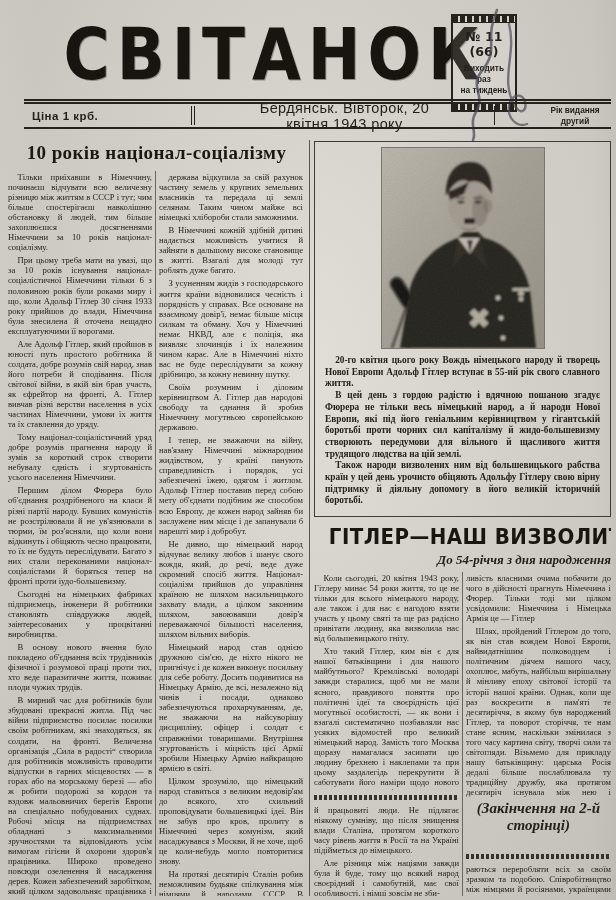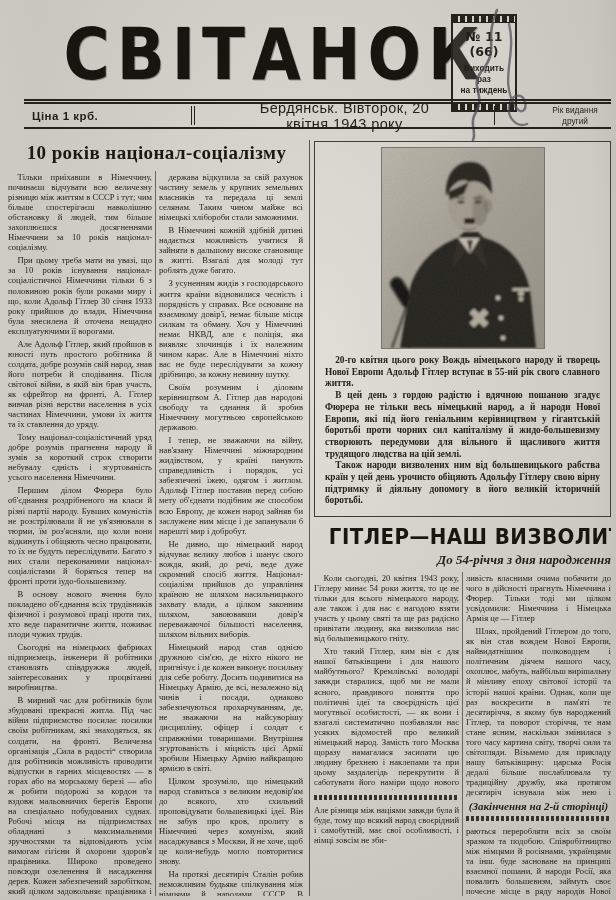--- a/index.html
+++ b/index.html
@@ -49,21 +49,21 @@
     position:absolute;left:24px;right:5px;top:99px;height:30px;
     border-top:5px double #26231c;border-bottom:2.5px solid #26231c;
     display:flex;align-items:center;box-sizing:border-box;
     font-family:"Liberation Sans",sans-serif;
     gap:44px;
   }
   .dl-price{width:115px;font-weight:700;font-size:11.5px;padding-left:8px;letter-spacing:.5px;}
   .dl-sep{align-self:stretch;width:2px;border-left:1.5px solid #26231c;border-right:1.5px solid #26231c;margin:2px 0;}
   .dl-date{flex:1;text-align:center;font-size:14.5px;font-weight:400;color:#221f1a;letter-spacing:.4px;}
   .dl-sep2{align-self:stretch;width:0;border-left:1.5px solid #26231c;margin:2px 0;}
-  .dl-edition{width:72px;text-align:center;font-size:8.3px;font-weight:400;line-height:1.3;}
+  .dl-edition{width:72px;text-align:center;font-size:8.3px;font-weight:700;line-height:1.3;}
 
   
   .content{position:absolute;left:8px;right:5px;top:136px;bottom:4px;display:flex;}
   .v-rule{width:1px;background:#5a574d;margin:4px 4px 0 4px;}
 
   
   .left-article{width:297px;display:flex;flex-direction:column;overflow:hidden;}
   .la-headline{
     margin:6px 0 7px;text-align:center;
     font-family:"Liberation Serif",serif;font-weight:700;
@@ -110,22 +110,22 @@
   }
   .ra-cols{display:flex;flex:1;overflow:hidden;}
   .rcol{width:147px;display:flex;flex-direction:column;overflow:hidden;}
   .rcol .main-txt1{height:219px;overflow:hidden;}
   .rcol .main-txt2{height:227px;overflow:hidden;}
   .dash-rule{
     height:5px;margin:4px 0 4px;flex:none;
     background:repeating-linear-gradient(90deg,#37332b 0 3px,transparent 3px 5px);
   }
   .continued-note{
-    text-align:center;font-style:italic;font-size:11px;font-weight:700;
-    margin:1px 0 0;flex:none;color:#26221b;
+    text-align:center;font-style:italic;font-size:15px;font-weight:700;
+    margin:1px 0 16px;flex:none;color:#26221b;
   }
   .cont-block{flex:1;overflow:hidden;}
 </style>
 </head>
 <body>
 
 <div class="page">
 
   <header class="masthead">
     <h1 class="np-title">СВІТАНОК</h1>
@@ -162,22 +162,22 @@
 
     <section class="left-article">
       <h2 class="la-headline">10 років націонал-соціалізму</h2>
       <div class="la-cols">
         <div class="col body-text">
             <p>Тільки приїхавши в Німеччину, починаєш відчувати всю величезну різницю між життям в СССР і тут; чим більше спостерігаєш навколішню обстановку й людей, тим більше захоплюєшся досягненнями Німеччини за 10 років націонал-соціалізму.</p>
             <p>При цьому треба мати на увазі, що за 10 років існування націонал-соціалістичної Німеччини тільки 6 з половиною років були роками миру і що, коли Адольф Гітлер 30 січня 1933 року прийшов до влади, Німеччина була знесилена й оточена нещадно експлуатуючими її ворогами.</p>
             <p>Але Адольф Гітлер, який пройшов в юності путь простого робітника й солдата, добре розумів свій народ, знав його потреби й сподівання. Після світової війни, в якій він брав участь, як єфрейтор на фронті, А. Гітлер вивчав різні верстви населення в усіх частинах Німеччини, умови їх життя та їх ставлення до уряду.</p>
             <p>Тому націонал-соціалістичний уряд добре розумів прагнення народу й зумів за короткий строк створити небувалу єдність і згуртованість усього населення Німеччини.</p>
             <p>Першим ділом Фюрера було об'єднання роздрібненого на класи й різні партії народу. Бувших комуністів не розстрілювали й не ув'язнювали в тюрми, їм роз'ясняли, що коли вони відкинуть і обіцяють чесно працювати, то їх не будуть переслідувати. Багато з них стали переконаними націонал-соціалістами й боряться тепер на фронті проти іудо-большевизму.</p>
+            <p>Сьогодні на німецьких фабриках підприємець, інженери й робітники становлять співдружжя людей, заінтересованих у процвітанні виробництва.</p>
             <p>В основу нового вчення було покладено об'єднання всіх трудівників фізичної і розумової праці проти тих, хто веде паразитичне життя, поживає плоди чужих трудів.</p>
-            <p>Сьогодні на німецьких фабриках підприємець, інженери й робітники становлять співдружжя людей, заінтересованих у процвітанні виробництва.</p>
             <p>В мирний час для робітників були збудовані прекрасні житла. Під час війни підприємство посилає посилки своїм робітникам, які знаходяться, як солдати, на фронті. Величезна організація „Сила в радості“ створила для робітників можливість проводити відпустки в гарних місцевостях — в горах або на морському березі — або ж робити подорожі за кордон та вздовж мальовничих берегів Европи на спеціально побудованих суднах. Робочі місця на підприємствах обладнані з максимальними зручностями та відповідають усім вимогам гігієни й охорони здоров'я працівника. Широко проведено повсюди озеленення й насадження дерев. Кожен забезпечений заробітком, який цілком задовольняє працівника і його сім'ю й дає можливість дружині робітника присвятити себе дому й дітям. Становище німецьких робітників з року на рік дедалі кращає, й вони втратили всякий інтерес до лозунгів марксистів.</p>
           </div>
         <div class="col-rule"></div>
         <div class="col body-text">
             <p>держава відкупила за свій рахунок частину земель у крупних земельних власників та передала ці землі селянам. Таким чином майже всі німецькі хлібороби стали заможними.</p>
             <p>В Німеччині кожній здібній дитині надається можливість учитися й зайняти в дальшому високе становище в житті. Взагалі для молоді тут роблять дуже багато.</p>
             <p>З усуненням жидів з господарського життя країни відновилися чесність і порядність у справах. Все основане на взаємному довір'ї, немає більше місця силкам та обману. Хоч у Німеччині немає НКВД, але є поліція, яка виявляє злочинців і їх належним чином карає. Але в Німеччині ніхто вас не буде переслідувати за кожну дрібницю, за кожну невинну шутку.</p>
             <p>Своїм розумним і діловим керівництвом А. Гітлер дав народові свободу та єднання й зробив Німеччину могутньою європейською державою.</p>
             <p>І тепер, не зважаючи на війну, нав'язану Німеччині міжнародним жидівством, у країні панують справедливість і порядок, усі забезпечені їжею, одягом і житлом. Адольф Гітлер поставив перед собою мету об'єднати подібним же способом всю Европу, де кожен народ зайняв би заслужене ним місце і де запанували б нарешті мир і добробут.</p>
             <p>Не дивно, що німецький народ відчуває велику любов і шанує свого вождя, який, до речі, веде дуже скромний спосіб життя. Націонал-соціалізм прийшов до управління країною не шляхом насильницького захвату влади, а цілком законним шляхом, завоювавши довір'я переважаючої більшості населення, шляхом вільних виборів.</p>
@@ -268,20 +268,21 @@
       <div class="ra-subtitle">До 54-річчя з дня народження</div>
 
       <div class="ra-cols">
         <div class="rcol">
           <div class="main-txt1 body-text">
               <p>Коли сьогодні, 20 квітня 1943 року, Гітлеру минає 54 роки життя, то це не тільки для всього німецького народу, але також і для нас є нагодою взяти участь у цьому святі та ще раз радісно привітати людину, яка визволила нас від большевицького гніту.</p>
               <p>Хто такий Гітлер, ким він є для нашої батьківщини і для нашого майбутнього? Кремлівські володарі завжди старалися, щоб ми не мали ясного, правдивого поняття про політичні ідеї та своєрідність цієї могутньої особистості, — як вони і взагалі систематично позбавляли нас усяких відомостей про великий німецький народ. Замість того Москва щоразу намагалася засипати цю людину брехнею і наклепами та при цьому заздалегідь перекрутити й саботувати його наміри щодо нового порядку життя народів.</p>
             </div>
           <div class="dash-rule"></div>
           <div class="cont-block body-text cont-text">
+              <p>й працьовиті люди. Не підлягає ніякому сумніву, що після знищення влади Сталіна, протягом короткого часу рівень життя в Росії та на Україні підійметься до німецького.</p>
               <p>Але різниця між націями завжди була й буде, тому що всякий народ своєрідний і самобутній, має свої особливості, і німці зовсім не зби-</p>
             </div>
         </div>
         <div class="col-rule"></div>
         <div class="rcol">
           <div class="main-txt2 body-text cont-text">
               <p>ливість власними очима побачити до чого в дійсності прагнуть Німеччина і Фюрер. Тільки тоді ми цілком усвідомили: Німеччина і Німецька Армія це — Гітлер</p>
               <p>Шлях, пройдений Гітлером до того, як він став вождем Нової Европи, найвидатнішим полководцем і політичним діячем нашого часу, охоплює, мабуть, найбільш вирішальну й мінливу епоху світової історії та історії нашої країни. Однак, коли ще раз воскресити в пам'яті те десятиріччя, в якому був народжений Гітлер, та поворот сторіччя, те нам стане ясним, наскільки змінилася з того часу картина світу, творчі сили та світогляди. Візьмемо для прикладу нашу батьківщину: царська Росія дедалі більше послаблювала ту традиційну дружбу, яка протягом десятиріч існувала між нею і Німеччиною з такими сприятливими для обох націй результатами, й перейшла в табір західних держав, саме тих плутократичних держав, які нині виступа-</p>
             </div>
           <div class="continued-note">(Закінчення на 2-й сторінці)</div>

